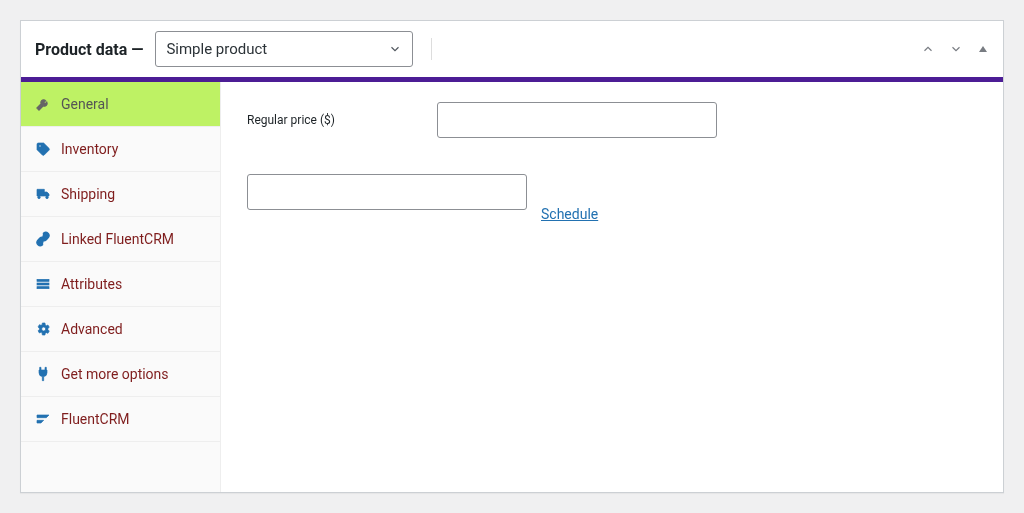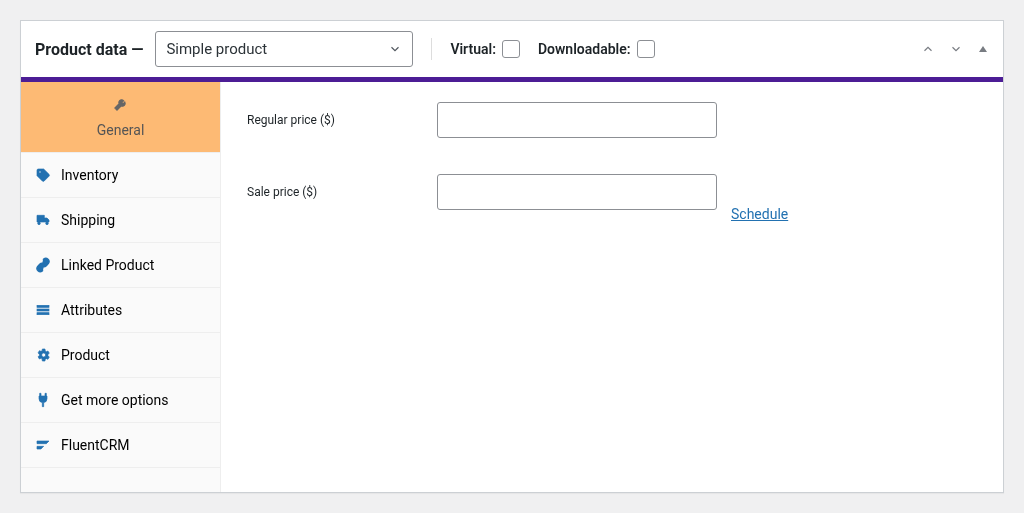--- a/index.html
+++ b/index.html
@@ -91,28 +91,27 @@
       border-right: 1px solid #eee;
       list-style: none;
     }
     .tab {
       display: flex;
       align-items: center;
       gap: 10px;
       padding: 14px 14px;
       border-bottom: 1px solid #eee;
       font-size: 14px;
-      color: #000000;
+      color: #7f1d1d;
       cursor: pointer;
     }
     .tab.active {
-      background: #fdba74;
+      background: #bef264;
       color: #555;
       position: relative;
-      flex-direction: column;
     }
     .tab .ico {
       width: 16px;
       height: 16px;
       display: inline-flex;
       align-items: center;
       justify-content: center;
     }
     .tab .ico svg { width: 16px; height: 16px; }
     .tab.active .ico svg { stroke: #666; fill: #666; }
@@ -160,30 +159,20 @@
       <div class="select-box">
         <span>Simple product</span>
         <svg viewBox="0 0 24 24" fill="none" stroke-width="2">
             <polyline points="6 9 12 15 18 9"></polyline>
           </svg>
       </div>
     </div>
 
     <div class="divider"></div>
 
-    <div class="header-checks">
-      <label class="check-group">
-        <span>Virtual:</span>
-        <span class="wp-checkbox"></span>
-      </label>
-      <label class="check-group">
-        <span>Downloadable:</span>
-        <span class="wp-checkbox"></span>
-      </label>
-    </div>
 
     <div class="header-handles">
       <svg viewBox="0 0 24 24">
           <polyline points="6 15 12 9 18 15"></polyline>
         </svg>
       <svg viewBox="0 0 24 24">
           <polyline points="6 9 12 15 18 9"></polyline>
         </svg>
       <svg class="tri" viewBox="0 0 24 24">
           <polygon points="4 18 20 18 12 6"></polygon>
@@ -217,39 +206,39 @@
         </span>
         <span>Shipping</span>
       </li>
       <li class="tab">
         <span class="ico">
           <svg viewBox="0 0 24 24" fill="none" stroke-width="2">
               <path d="M10 13a5 5 0 0 0 7 0l3-3a5 5 0 0 0-7-7l-1 1"></path>
               <path d="M14 11a5 5 0 0 0-7 0l-3 3a5 5 0 0 0 7 7l1-1"></path>
             </svg>
         </span>
-        <span>Linked Product</span>
+        <span>Linked FluentCRM</span>
       </li>
       <li class="tab">
         <span class="ico">
           <svg viewBox="0 0 24 24" stroke="none">
               <rect x="3" y="5" width="18" height="3"></rect>
               <rect x="3" y="10.5" width="18" height="3"></rect>
               <rect x="3" y="16" width="18" height="3"></rect>
             </svg>
         </span>
         <span>Attributes</span>
       </li>
       <li class="tab">
         <span class="ico">
           <svg viewBox="0 0 24 24" stroke="none">
               <path d="M19.4 13a7.8 7.8 0 0 0 0-2l2-1.6-2-3.4-2.4 1a7.6 7.6 0 0 0-1.7-1L15 3h-4l-.3 2.5a7.6 7.6 0 0 0-1.7 1l-2.4-1-2 3.4L6.6 11a7.8 7.8 0 0 0 0 2l-2 1.6 2 3.4 2.4-1a7.6 7.6 0 0 0 1.7 1L11 21h4l.3-2.5a7.6 7.6 0 0 0 1.7-1l2.4 1 2-3.4zM13 15a3 3 0 1 1 3-3 3 3 0 0 1-3 3z"></path>
             </svg>
         </span>
-        <span>Product</span>
+        <span>Advanced</span>
       </li>
       <li class="tab">
         <span class="ico">
           <svg viewBox="0 0 24 24" stroke="none">
               <path d="M9 2v4h6V2h2v4h1v4a6 6 0 0 1-5 5.9V22h-2v-6.1A6 6 0 0 1 6 10V6h1V2z"></path>
             </svg>
         </span>
         <span>Get more options</span>
       </li>
       <li class="tab">
@@ -261,19 +250,18 @@
         <span>FluentCRM</span>
       </li>
     </ul>
 
     <div class="content">
       <div class="field-row">
         <label class="field-label">Regular price ($)</label>
         <input type="text" class="text-input" value="" style="">
       </div>
       <div class="field-row">
-        <label class="field-label">Sale price ($)</label>
         <input type="text" class="text-input" value="" style="">
         <a class="schedule-link">Schedule</a>
       </div>
     </div>
   </div>
 </div>
 
 </body></html>

